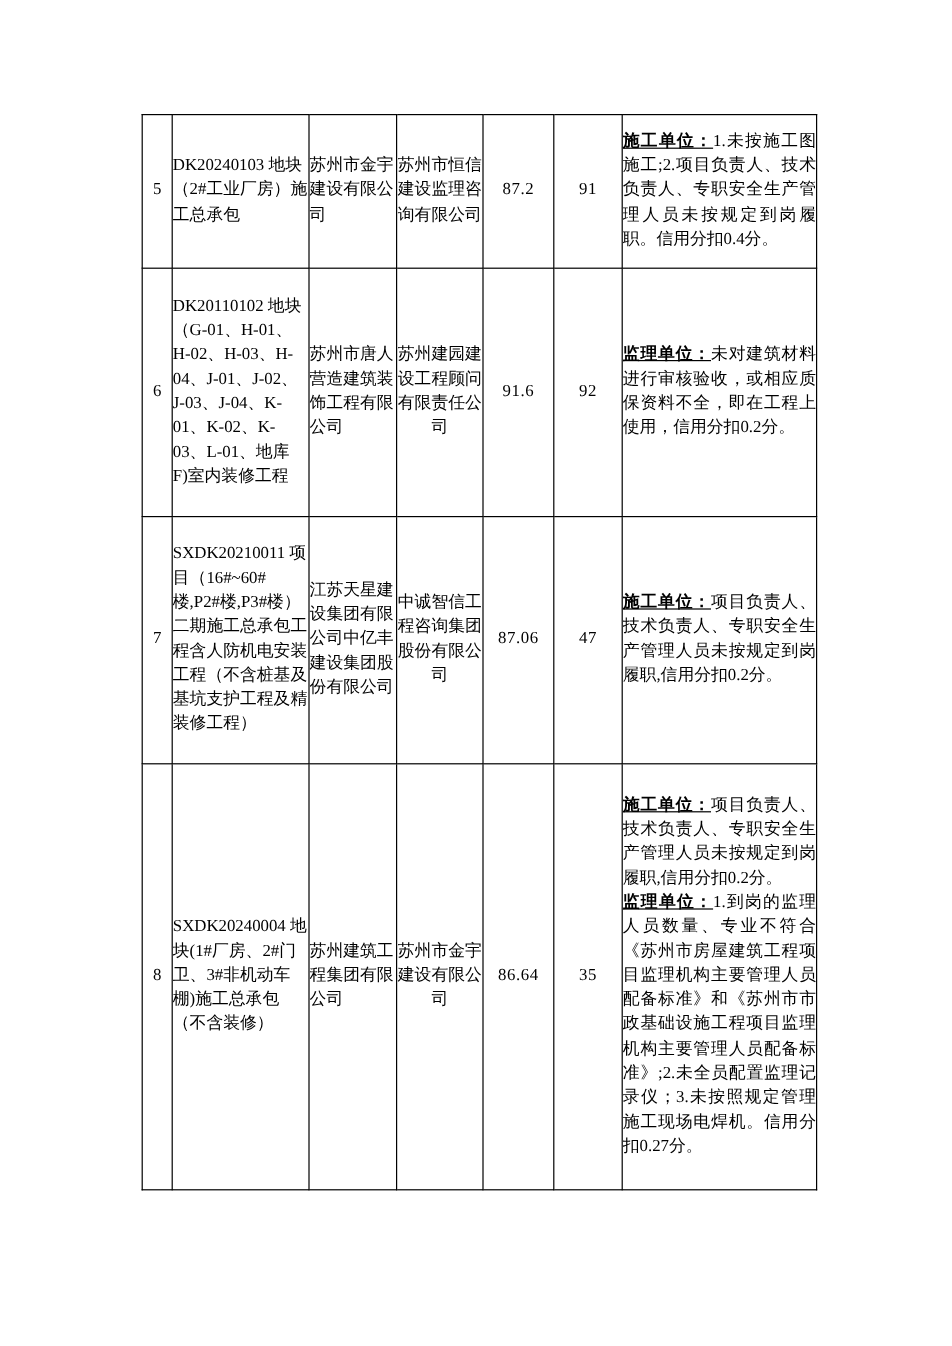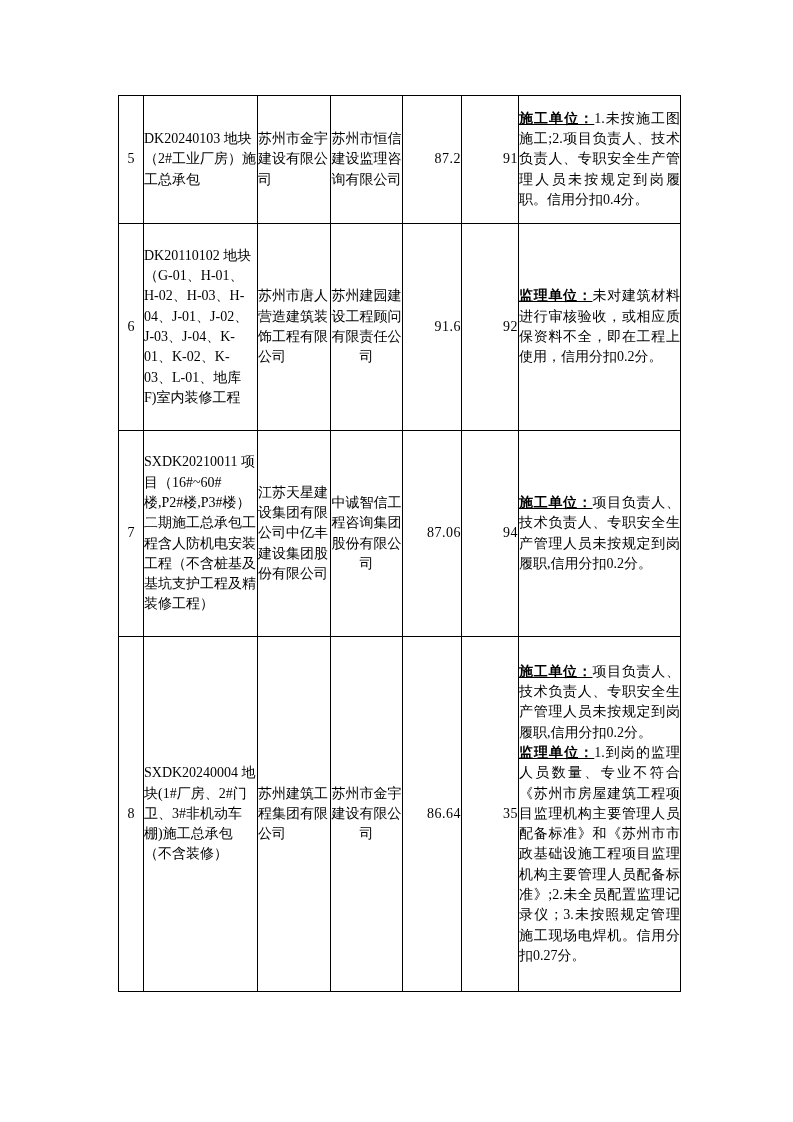--- a/index.html
+++ b/index.html
@@ -23,21 +23,21 @@
     overflow:hidden;
   }
   tr.row-5{height:128px;}
   tr.row-6{height:207px;}
   tr.row-7{height:206px;}
   tr.row-8{height:355px;}
   td.c-num{text-align:center;padding:2px 1px;}
   td.c-project{text-align:left;padding:2px 8px;line-height:1.42;}
   td.c-contractor{text-align:left;padding:2px 7px;}
   td.c-supervisor{text-align:center;padding:2px 12px;}
-  td.c-score{text-align:right;font-size:15px;letter-spacing:0.5px;}
+  td.c-score{text-align:center;font-size:15px;letter-spacing:0.5px;}
   td.c-remarks{text-align:left;padding:4px 7px;line-height:1.57;vertical-align:middle;}
   td.c-remarks p{margin:0;text-align:justify;}
   .r-label{font-weight:bold;text-decoration:underline;}
 </style>
 </head>
 <body>
 
 <div class="page">
   <table class="score-table">
     <colgroup>
@@ -74,21 +74,21 @@
           <p><span class="r-label">监理单位：</span><span>未对建筑材料进行审核验收，或相应质保资料不全，即在工程上使用，信用分扣0.2分。</span></p>
         </td>
       </tr>
 
       <tr class="row-7">
         <td class="c-num">7</td>
         <td class="c-project">SXDK20210011 项目（16#~60#楼,P2#楼,P3#楼）二期施工总承包工程含人防机电安装工程（不含桩基及基坑支护工程及精装修工程）</td>
         <td class="c-contractor">江苏天星建设集团有限公司中亿丰建设集团股份有限公司</td>
         <td class="c-supervisor">中诚智信工程咨询集团股份有限公司</td>
         <td class="c-score">87.06</td>
-        <td class="c-score">94</td>
+        <td class="c-score">47</td>
         <td class="c-remarks">
           <p><span class="r-label">施工单位：</span><span>项目负责人、技术负责人、专职安全生产管理人员未按规定到岗履职,信用分扣0.2分。</span></p>
         </td>
       </tr>
 
       <tr class="row-8">
         <td class="c-num">8</td>
         <td class="c-project">SXDK20240004 地块(1#厂房、2#门卫、3#非机动车棚)施工总承包（不含装修）</td>
         <td class="c-contractor">苏州建筑工程集团有限公司</td>
         <td class="c-supervisor">苏州市金宇建设有限公司</td>

